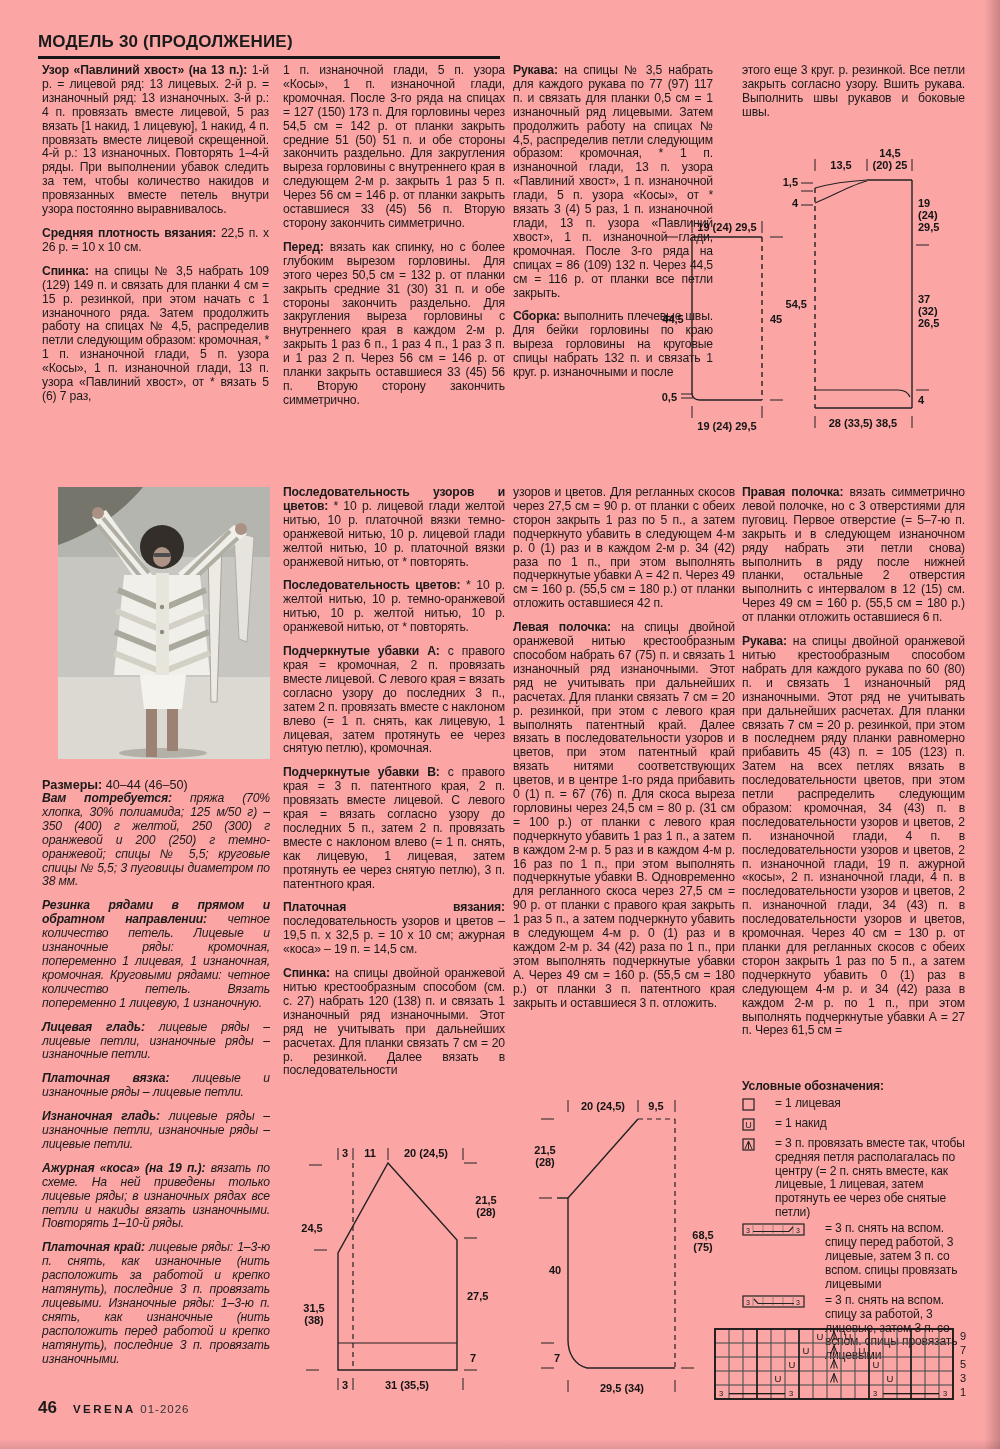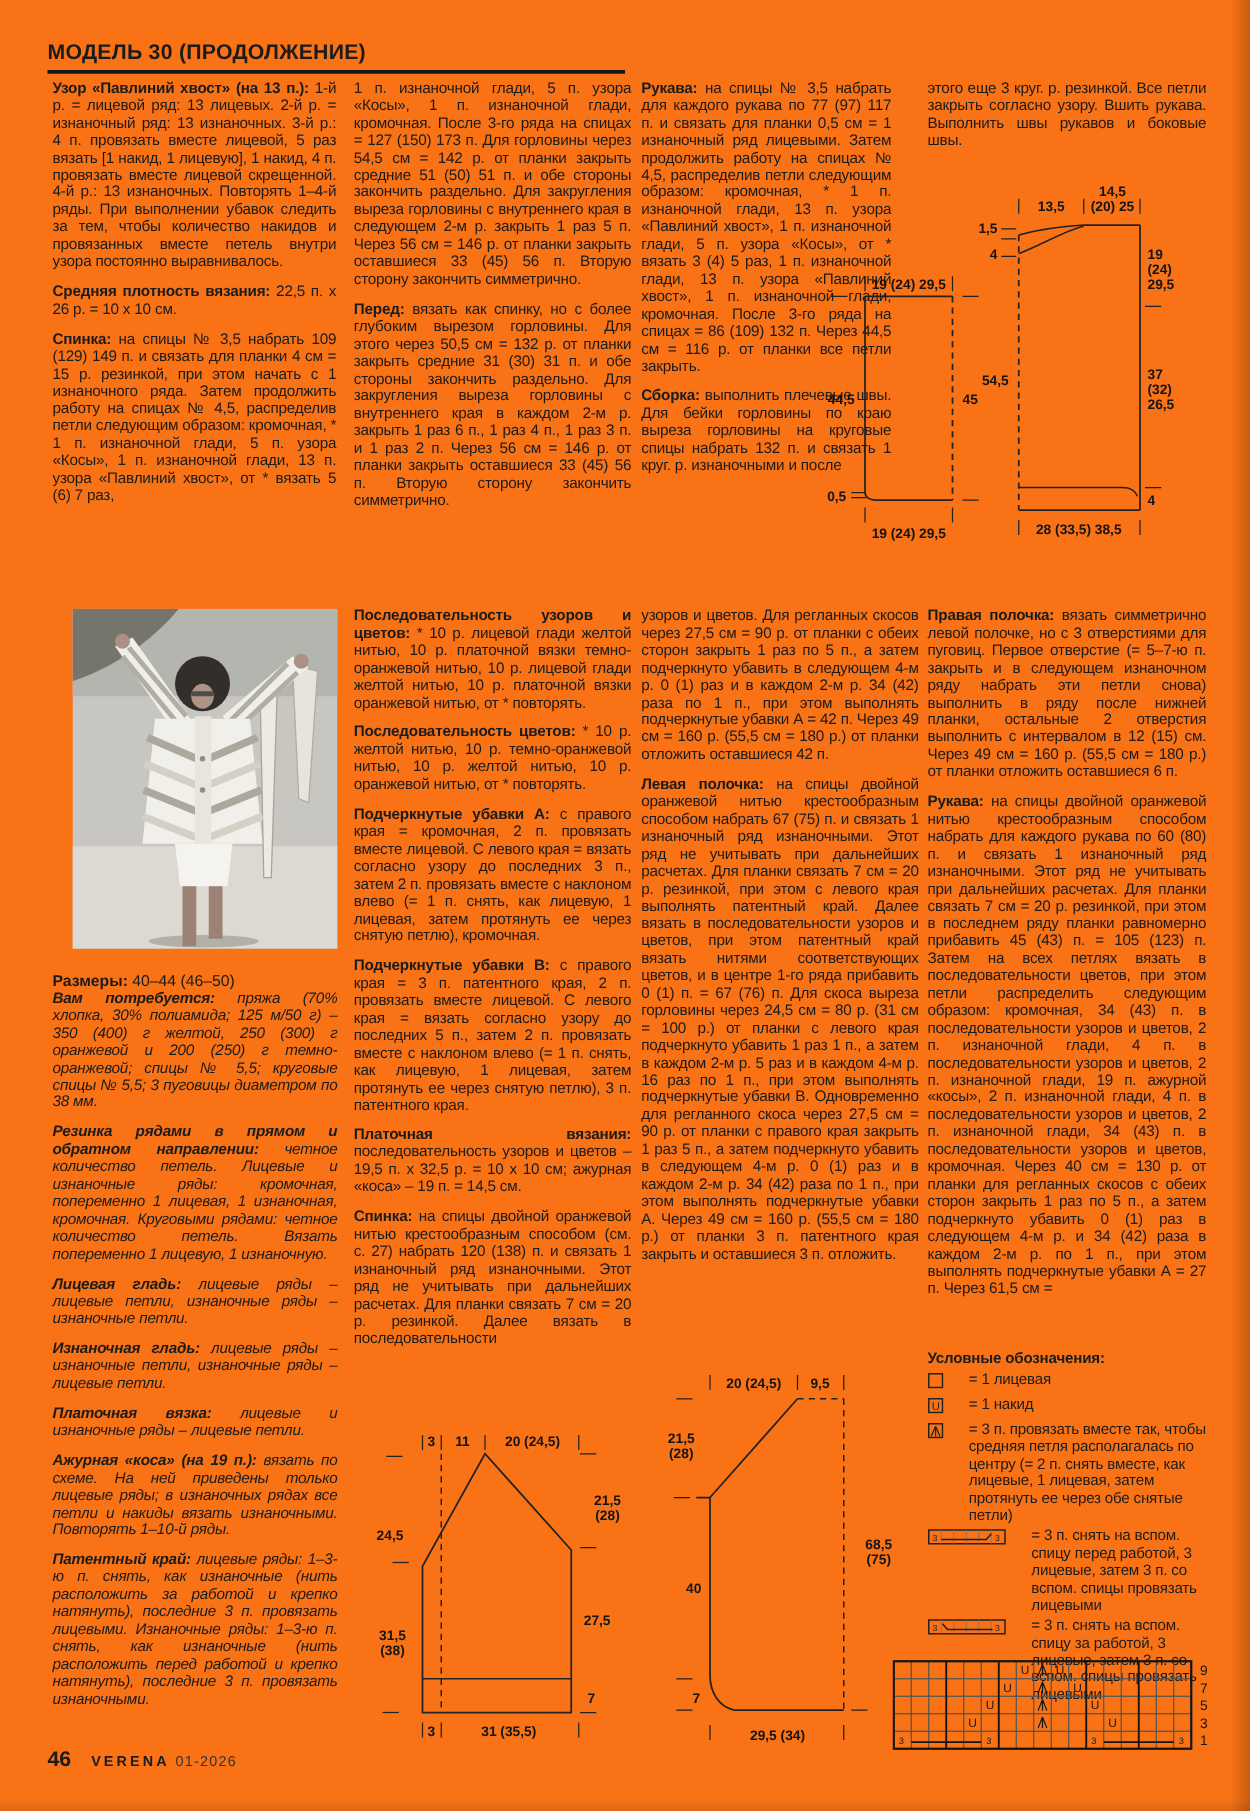--- a/index.html
+++ b/index.html
@@ -1,16 +1,16 @@
 <!DOCTYPE html>
 <html><head>
 <meta charset="utf-8">
 <style>
   html,body{margin:0;padding:0;background:#9a9a96;}
-  .page{position:relative;width:1000px;height:1449px;background:#f97316;
+  .page{position:relative;width:1000px;height:1449px;background:#fca5a5;
         font-family:"Liberation Sans",sans-serif;color:#1b1b1b;overflow:hidden;}
   .page::after{content:"";position:absolute;right:0;top:0;width:16px;height:100%;
         background:linear-gradient(to right,rgba(0,0,0,0),rgba(0,0,0,0.20));pointer-events:none;}
   .page::before{content:"";position:absolute;left:0;bottom:0;width:100%;height:10px;
         background:linear-gradient(to bottom,rgba(0,0,0,0),rgba(0,0,0,0.10));pointer-events:none;}
   h1,h2{position:absolute;margin:0;font-weight:bold;font-size:17px;letter-spacing:.2px;
         padding-bottom:4px;border-bottom:3px solid #161616;}
   h1{left:38px;top:32px;width:462px;}
   h2{left:38px;top:448px;width:460px;}
   .col{position:absolute;text-align:justify;font-size:12.2px;line-height:1.14;letter-spacing:-.15px;}
@@ -145,24 +145,24 @@
     <rect x="109" y="222" width="11" height="42" fill="#9b8274"></rect>
   </svg>
 
   <p class="sizes"><b>Размеры:</b> <span>40–44 (46–50)</span></p>
 
   <div class="col" style="left:42px;top:792px;width:228px;font-style:italic;">
 
   <p class="para"><b>Вам потребуется:</b> <span>пряжа (70% хлопка, 30% полиамида; 125 м/50 г) – 350 (400) г желтой, 250 (300) г оранжевой и 200 (250) г темно-оранжевой; спицы № 5,5; круговые спицы № 5,5; 3 пуговицы диаметром по 38 мм.</span></p>
       <p class="para"><b>Резинка рядами в прямом и обратном направлении:</b> <span>четное количество петель. Лицевые и изнаночные ряды: кромочная, попеременно 1 лицевая, 1 изнаночная, кромочная. Круговыми рядами: четное количество петель. Вязать попеременно 1 лицевую, 1 изнаночную.</span></p>
       <p class="para"><b>Лицевая гладь:</b> <span>лицевые ряды – лицевые петли, изнаночные ряды – изнаночные петли.</span></p>
+      <p class="para"><b>Платочная вязка:</b> <span>лицевые и изнаночные ряды – лицевые петли.</span></p>
       <p class="para"><b>Изнаночная гладь:</b> <span>лицевые ряды – изнаночные петли, изнаночные ряды – лицевые петли.</span></p>
-      <p class="para"><b>Платочная вязка:</b> <span>лицевые и изнаночные ряды – лицевые петли.</span></p>
       <p class="para"><b>Ажурная «коса» (на 19 п.):</b> <span>вязать по схеме. На ней приведены только лицевые ряды; в изнаночных рядах все петли и накиды вязать изнаночными. Повторять 1–10-й ряды.</span></p>
-      <p class="para"><b>Патентный край:</b> <span>лицевые ряды: 1–3-ю п. снять, как изнаночные (нить расположить за работой и крепко натянуть), последние 3 п. провязать лицевыми. Изнаночные ряды: 1–3-ю п. снять, как изнаночные (нить расположить перед работой и крепко натянуть), последние 3 п. провязать изнаночными.</span></p>
+      <p class="para"><b>Платочная край:</b> <span>лицевые ряды: 1–3-ю п. снять, как изнаночные (нить расположить за работой и крепко натянуть), последние 3 п. провязать лицевыми. Изнаночные ряды: 1–3-ю п. снять, как изнаночные (нить расположить перед работой и крепко натянуть), последние 3 п. провязать изнаночными.</span></p>
     </div>
   <div class="col" style="left:283px;top:486px;width:222px;">
 
   <p class="para"><b>Последовательность узоров и цветов:</b> <span>* 10 р. лицевой глади желтой нитью, 10 р. платочной вязки темно-оранжевой нитью, 10 р. лицевой глади желтой нитью, 10 р. платочной вязки оранжевой нитью, от * повторять.</span></p>
       <p class="para"><b>Последовательность цветов:</b> <span>* 10 р. желтой нитью, 10 р. темно-оранжевой нитью, 10 р. желтой нитью, 10 р. оранжевой нитью, от * повторять.</span></p>
       <p class="para"><b>Подчеркнутые убавки А:</b> <span>с правого края = кромочная, 2 п. провязать вместе лицевой. С левого края = вязать согласно узору до последних 3 п., затем 2 п. провязать вместе с наклоном влево (= 1 п. снять, как лицевую, 1 лицевая, затем протянуть ее через снятую петлю), кромочная.</span></p>
       <p class="para"><b>Подчеркнутые убавки В:</b> <span>с правого края = 3 п. патентного края, 2 п. провязать вместе лицевой. С левого края = вязать согласно узору до последних 5 п., затем 2 п. провязать вместе с наклоном влево (= 1 п. снять, как лицевую, 1 лицевая, затем протянуть ее через снятую петлю), 3 п. патентного края.</span></p>
       <p class="para"><b>Платочная вязания:</b> <span>последовательность узоров и цветов – 19,5 п. x 32,5 р. = 10 x 10 см; ажурная «коса» – 19 п. = 14,5 см.</span></p>
       <p class="para"><b>Спинка:</b> <span>на спицы двойной оранжевой нитью крестообразным способом (см. с. 27) набрать 120 (138) п. и связать 1 изнаночный ряд изнаночными. Этот ряд не учитывать при дальнейших расчетах. Для планки связать 7 см = 20 р. резинкой. Далее вязать в последовательности</span></p>
     </div>

